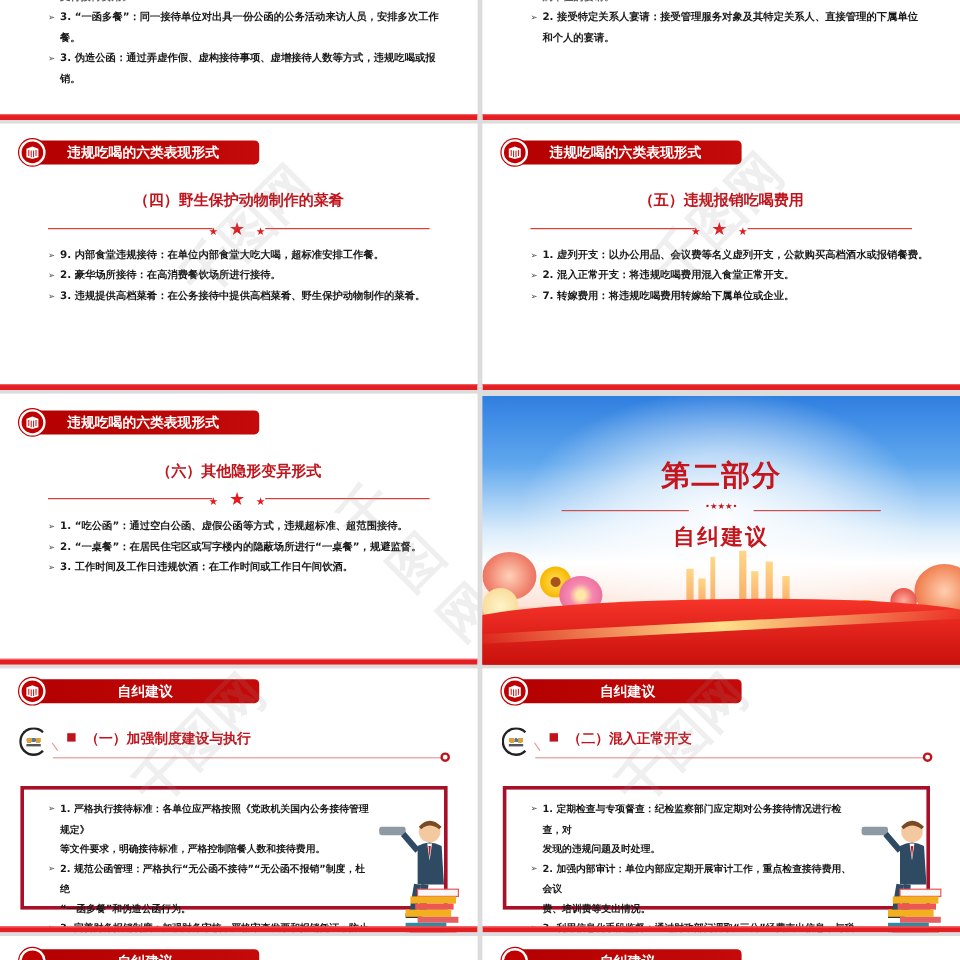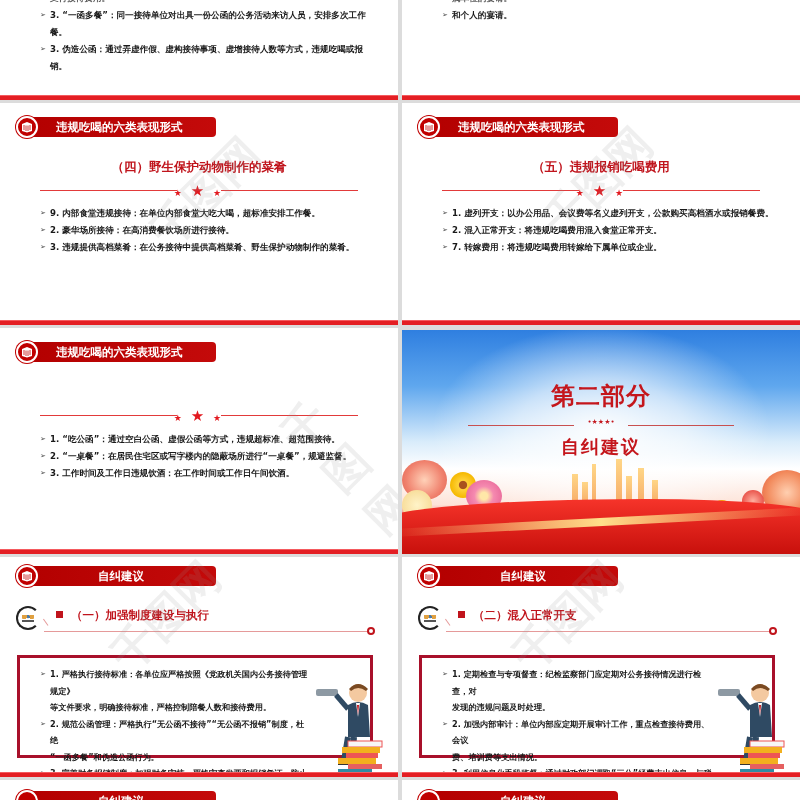--- a/index.html
+++ b/index.html
@@ -62,21 +62,21 @@
       <li><span class="arr">➢</span><span>3. “一函多餐”：同一接待单位对出具一份公函的公务活动来访人员，安排多次工作</span></li>
       <li><span>餐。</span></li>
       <li><span class="arr">➢</span><span>3. 伪造公函：通过弄虚作假、虚构接待事项、虚增接待人数等方式，违规吃喝或报销。</span></li>
     </div>
     <div class="redbar" style="top:95px;"></div>
   </div>
 
   <div class="slide col-r" style="top:0;height:100px;">
     <div class="bullets" style="top:-10px;">
       <li style="color:#333;opacity:.8"><span>属单位的宴请。</span></li>
-      <li><span class="arr">➢</span></li>
+      <li><span class="arr">➢</span><span>2. 接受特定关系人宴请：接受管理服务对象及其特定关系人、直接管理的下属单位</span></li>
       <li><span>和个人的宴请。</span></li>
     </div>
     <div class="redbar" style="top:95px;"></div>
   </div>
 
   <div class="slide col-l" style="top:103px;height:222px;">
     <div class="hdr">
       <div class="badge">
         <svg viewBox="0 0 12 12">
             <path d="M1 3 L6 1 L11 3 L11 10 L6 11.5 L1 10Z" fill="#fff"></path>
@@ -128,20 +128,21 @@
   <div class="slide col-l" style="top:328px;height:226px;">
     <div class="hdr">
       <div class="badge">
         <svg viewBox="0 0 12 12">
             <path d="M1 3 L6 1 L11 3 L11 10 L6 11.5 L1 10Z" fill="#fff"></path>
             <path d="M3 4v5M5 4.5v5.5M7 4.5v5.5M9 4v5" stroke="#c00000" stroke-width="0.8"></path>
           </svg>
       </div>
       <div class="pill">违规吃喝的六类表现形式</div>
     </div>
+    <div class="subtitle" style="top:57px;">（六）其他隐形变异形式</div>
     <div class="stars" style="top:82px;">
       <div class="ln l"></div>
         <div class="ln r"></div>
       <div class="st"><span>★</span> <b>★</b> <span>★</span></div>
     </div>
     <ul class="bullets" style="top:103px;">
       <li><span class="arr">➢</span><span>1. “吃公函”：通过空白公函、虚假公函等方式，违规超标准、超范围接待。</span></li>
       <li><span class="arr">➢</span><span>2. “一桌餐”：在居民住宅区或写字楼内的隐蔽场所进行“一桌餐”，规避监督。</span></li>
       <li><span class="arr">➢</span><span>3. 工作时间及工作日违规饮酒：在工作时间或工作日午间饮酒。</span></li>
     </ul>

